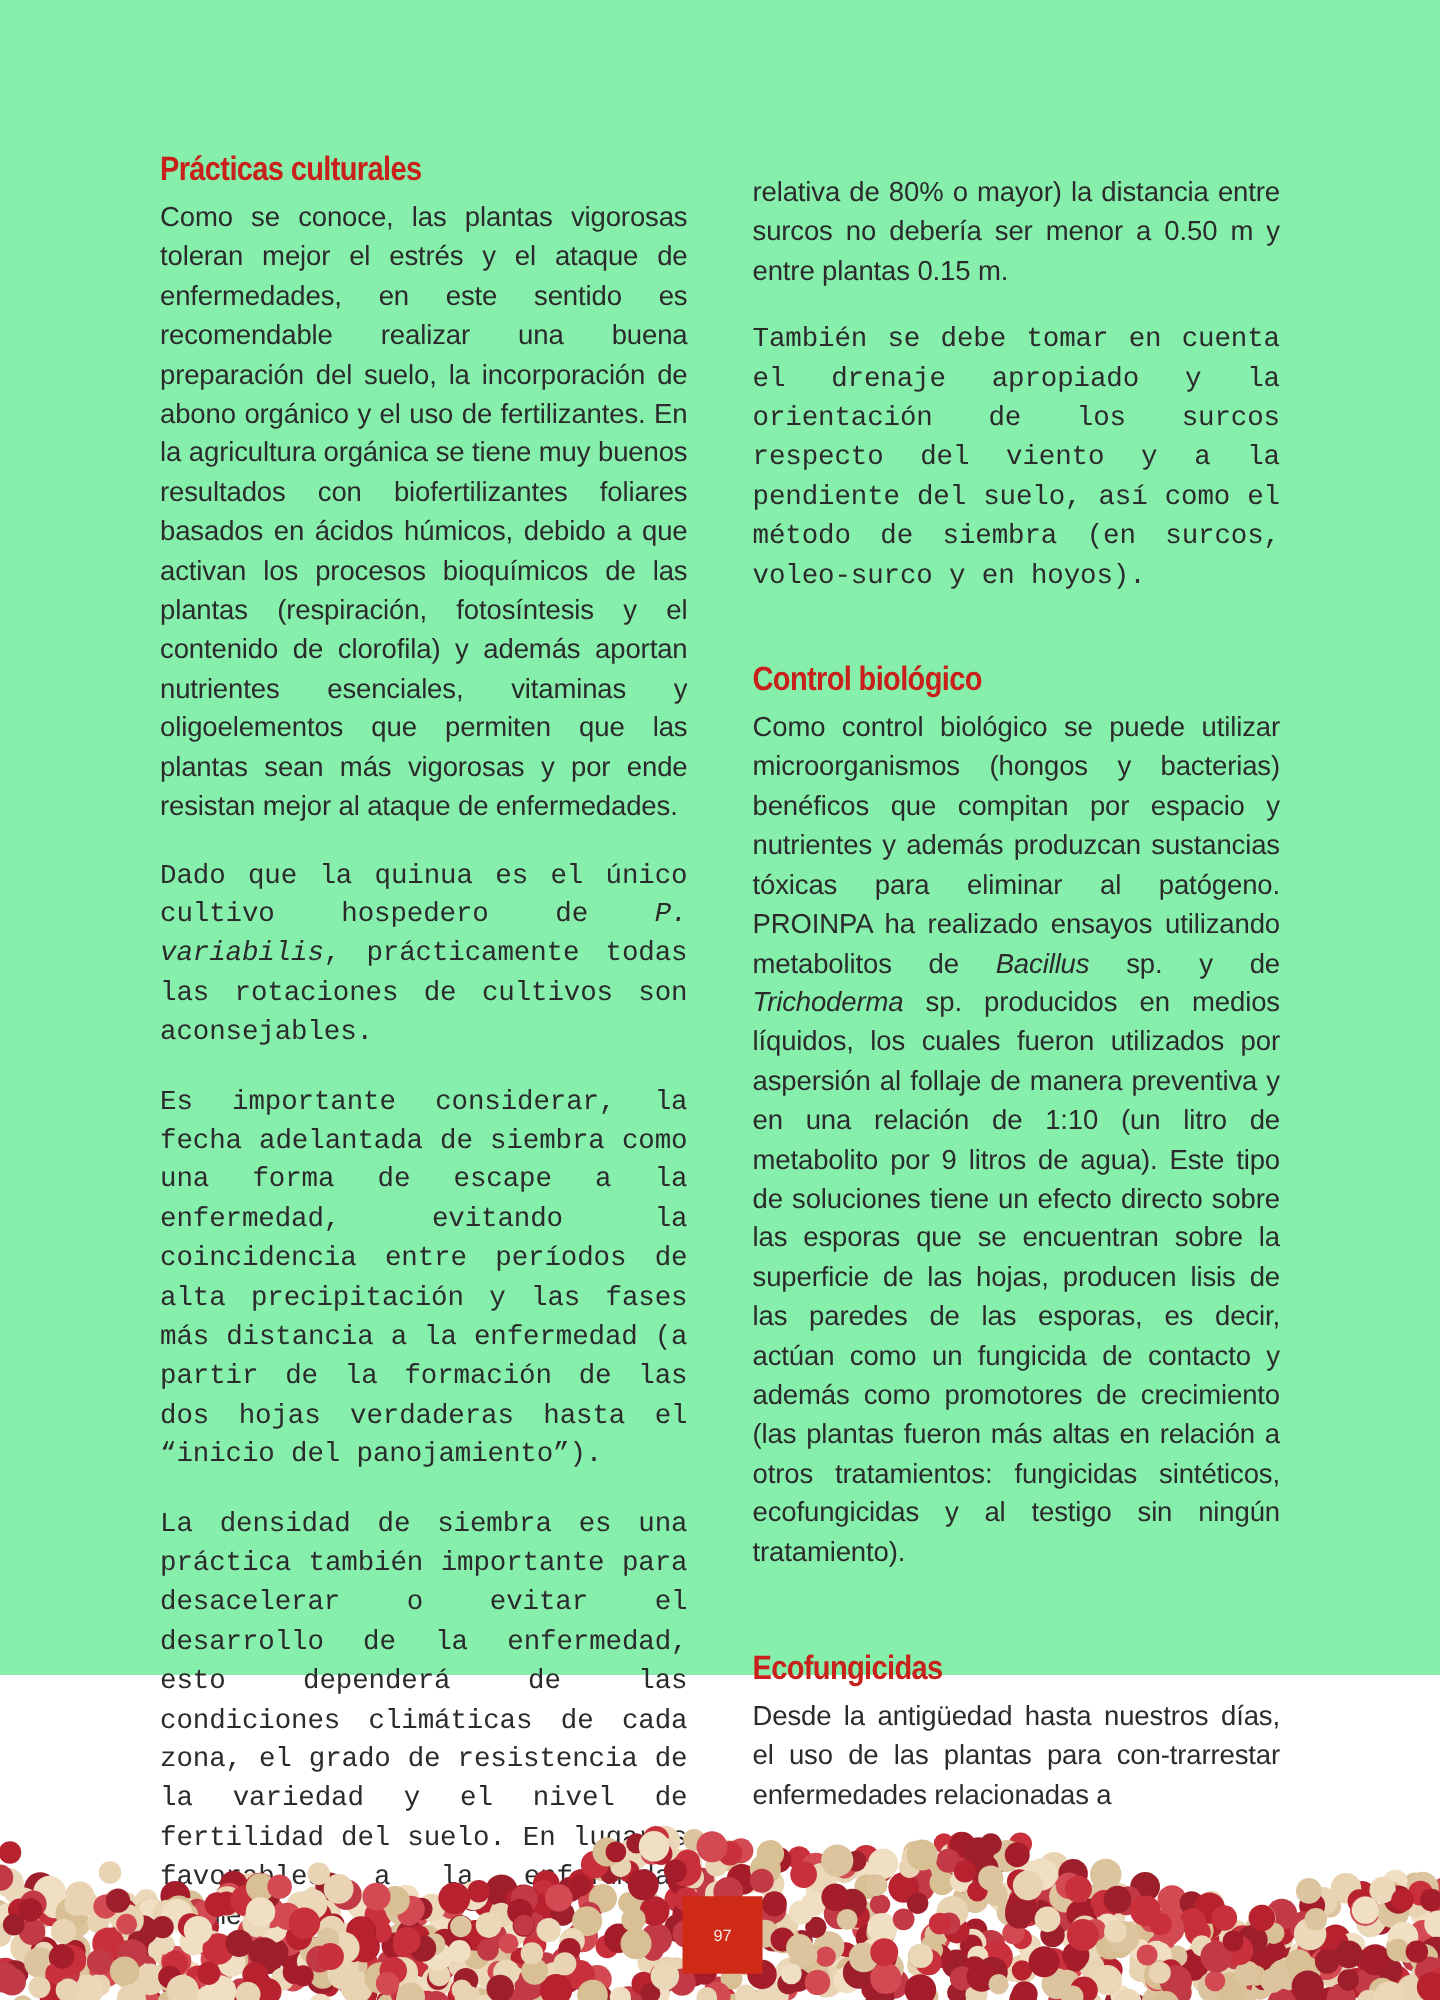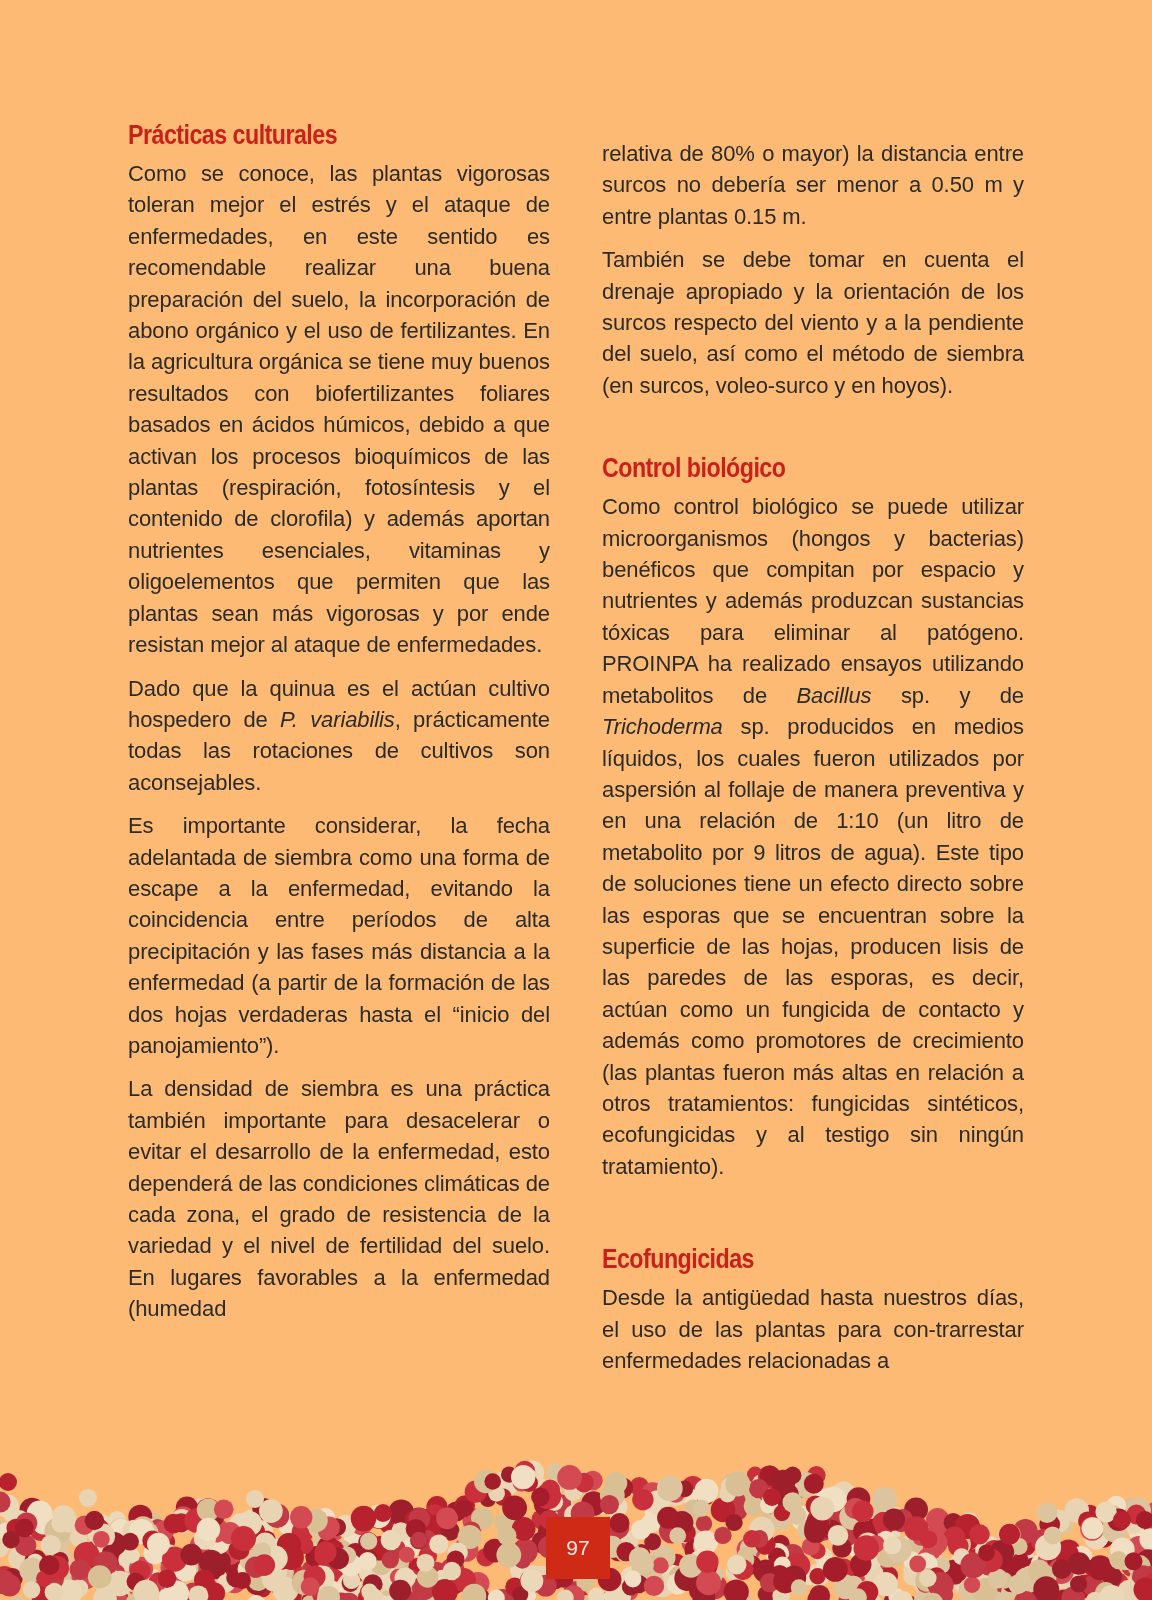--- a/index.html
+++ b/index.html
@@ -1,42 +1,42 @@
 <!DOCTYPE html>
 <html><head>
 <meta charset="utf-8">
 <style>
   html, body { margin: 0; padding: 0; background: #ffffff; }
   body { width: 1152px; height: 1600px; position: relative; overflow: hidden; }
-  .page { position: absolute; left: 0; top: 0; width: 1152px; height: 1600px; background: #fdba74; }
+  .page { position: absolute; left: 0; top: 0; width: 1152px; height: 1340px; background: #86efac; }
   .col { position: absolute; top: 118px; width: 422px; font-family: "Liberation Sans", sans-serif; color: #2b2b2b; }
   .col-left { left: 128px; }
   .col-right { left: 602px; top: 122px; }
   h2 { font-family: "Liberation Sans", sans-serif; font-weight: bold; font-size: 27px; color: #c8211b;
        margin: 0 0 6px 0; letter-spacing: -0.6px; transform: scaleX(0.86); transform-origin: left center; line-height: 34px; }
   p { margin: 0; font-size: 22px; line-height: 31.4px; text-align: justify; text-align-last: left; letter-spacing: -0.1px; }
-  p + p { margin-top: 12px; }
+  p + p { margin-top: 24px; font-family: Liberation Mono, monospace; }
   .gap-head { margin-top: 50px; }
   .gap-head2 { margin-top: 60px; }
   .sec-r1 p:first-child { margin-top: 16px; }
   em { font-style: italic; }
   .footer { position: absolute; left: 0; top: 1420px; width: 1152px; height: 180px; overflow: hidden; }
   .pageno { position: absolute; left: 546px; top: 1517px; width: 64px; height: 62px; background: #cf2a16;
-            color: #f7e9e4; font-family: "Liberation Sans", sans-serif; font-size: 21px; display: flex;
+            color: #f7e9e4; font-family: "Liberation Sans", sans-serif; font-size: 13px; display: flex;
             align-items: center; justify-content: center; }
 </style>
 </head>
 <body>
 
 <div class="page">
 
   <div class="col col-left">
     <h2>Prácticas culturales</h2>
     <p>Como se conoce, las plantas vigorosas toleran mejor el estrés y el ataque de enfermedades, en este sentido es recomendable realizar una buena preparación del suelo, la incorporación de abono orgánico y el uso de fertilizantes. En la agricultura orgánica se tiene muy buenos resultados con biofertilizantes foliares basados en ácidos húmicos, debido a que activan los procesos bioquímicos de las plantas (respiración, fotosíntesis y el contenido de clorofila) y además aportan nutrientes esenciales, vitaminas y oligoelementos que permiten que las plantas sean más vigorosas y por ende resistan mejor al ataque de enfermedades.</p>
-    <p><span>Dado que la quinua es el actúan cultivo hospedero de </span><em>P. variabilis</em><span>, prácticamente todas las rotaciones de cultivos son aconsejables.</span></p>
+    <p><span>Dado que la quinua es el único cultivo hospedero de </span><em>P. variabilis</em><span>, prácticamente todas las rotaciones de cultivos son aconsejables.</span></p>
     <p>Es importante considerar, la fecha adelantada de siembra como una forma de escape a la enfermedad, evitando la coincidencia entre períodos de alta precipitación y las fases más distancia a la enfermedad (a partir de la formación de las dos hojas verdaderas hasta el “inicio del panojamiento”).</p>
     <p>La densidad de siembra es una práctica también importante para desacelerar o evitar el desarrollo de la enfermedad, esto dependerá de las condiciones climáticas de cada zona, el grado de resistencia de la variedad y el nivel de fertilidad del suelo. En lugares favorables a la enfermedad (humedad</p>
   </div>
 
   <div class="col col-right">
     <div class="sec-r1">
       <p>relativa de 80% o mayor) la distancia entre surcos no debería ser menor a 0.50 m y entre plantas 0.15 m.</p>
       <p>También se debe tomar en cuenta el drenaje apropiado y la orientación de los surcos respecto del viento y a la pendiente del suelo, así como el método de siembra (en surcos, voleo-surco y en hoyos).</p>
     </div>
 

